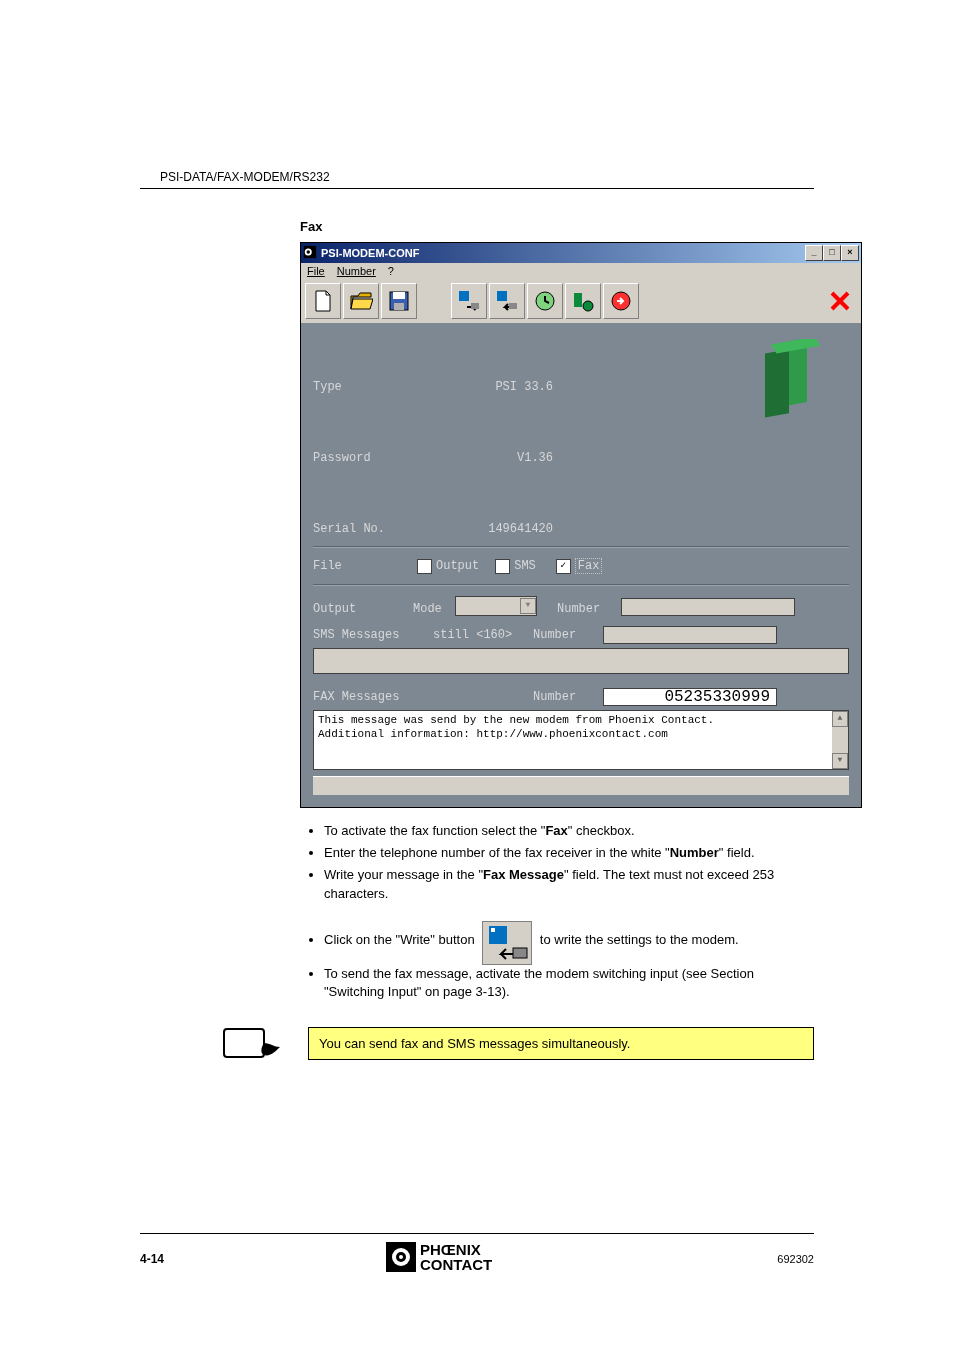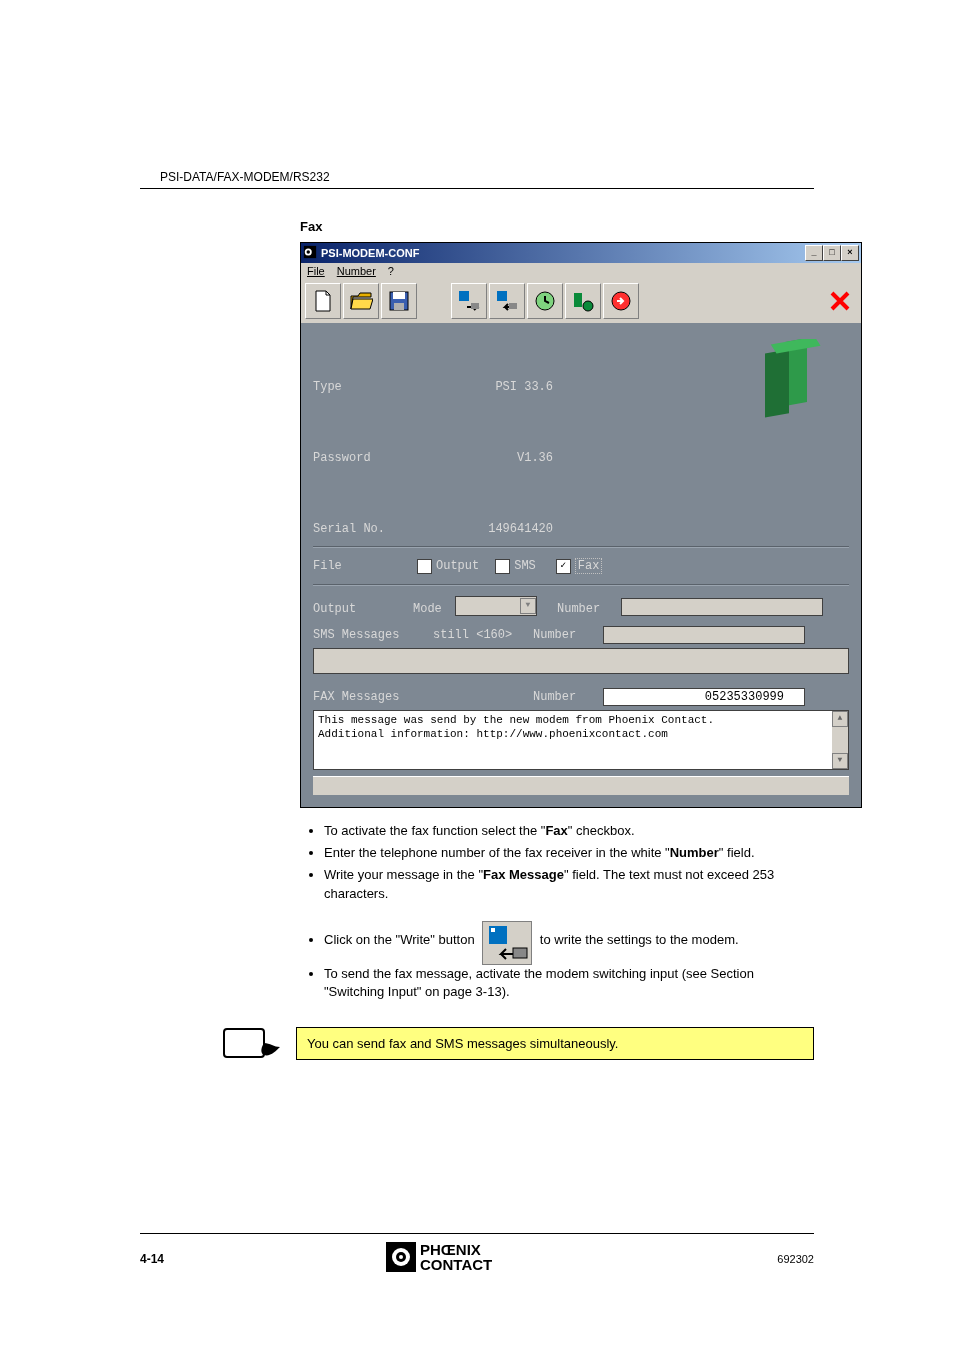--- a/index.html
+++ b/index.html
@@ -135,21 +135,21 @@
   .combo {
     width:80px; height:18px; background:#d4d0c8;
     border:1px solid #404040; display:inline-flex; align-items:center; justify-content:flex-end;
   }
   .combo .arr {
     width:14px; height:14px; background:#d4d0c8; border:1px solid #808080;
     font-size:8px; text-align:center; line-height:12px; color:#808080;
   }
   .txtfield {
     background:#fff; color:#000; height:16px; border:1px solid #404040;
-    padding:0 20px; font-family:"Courier New",monospace; font-size:12px;
+    padding:0 6px; font-family:"Courier New",monospace; font-size:16px;
     display:inline-flex; align-items:center; justify-content:flex-end;
   }
   .txtfield.disabled { background:#d4d0c8; color:#808080; }
   .smsrow { display:flex; align-items:center; }
   .sms-area {
     margin-top:4px; height:24px; background:#d4d0c8; border:1px solid #404040;
   }
   .fax-text {
     margin-top:4px; background:#fff; color:#000; border:1px solid #404040;
     position:relative; height:54px; padding:2px 18px 2px 4px;
@@ -176,21 +176,21 @@
     font-size: 13px;
     line-height: 1.4;
   }
   ul.instructions li { margin-bottom: 4px; }
   .inline-icon {
     display:inline-block; vertical-align:middle;
     width:48px; height:42px; border:1px solid #808080; background:#d4d0c8;
     position:relative; margin:0 4px -4px 4px;
   }
   .note-row {
-    display:flex; align-items:center; margin:22px 0 0 82px; gap:14px;
+    display:flex; align-items:center; margin:22px 0 0 82px; gap:26px;
   }
   .note-icon {
     width:60px; height:40px;
   }
   .note-box {
     border:1px solid #000; background:#ffff80;
     padding:8px 10px; font-size:13px; flex:1;
   }
   .footer-hr {
     border:none; border-top:1px solid #000; margin:170px 0 6px 0;

